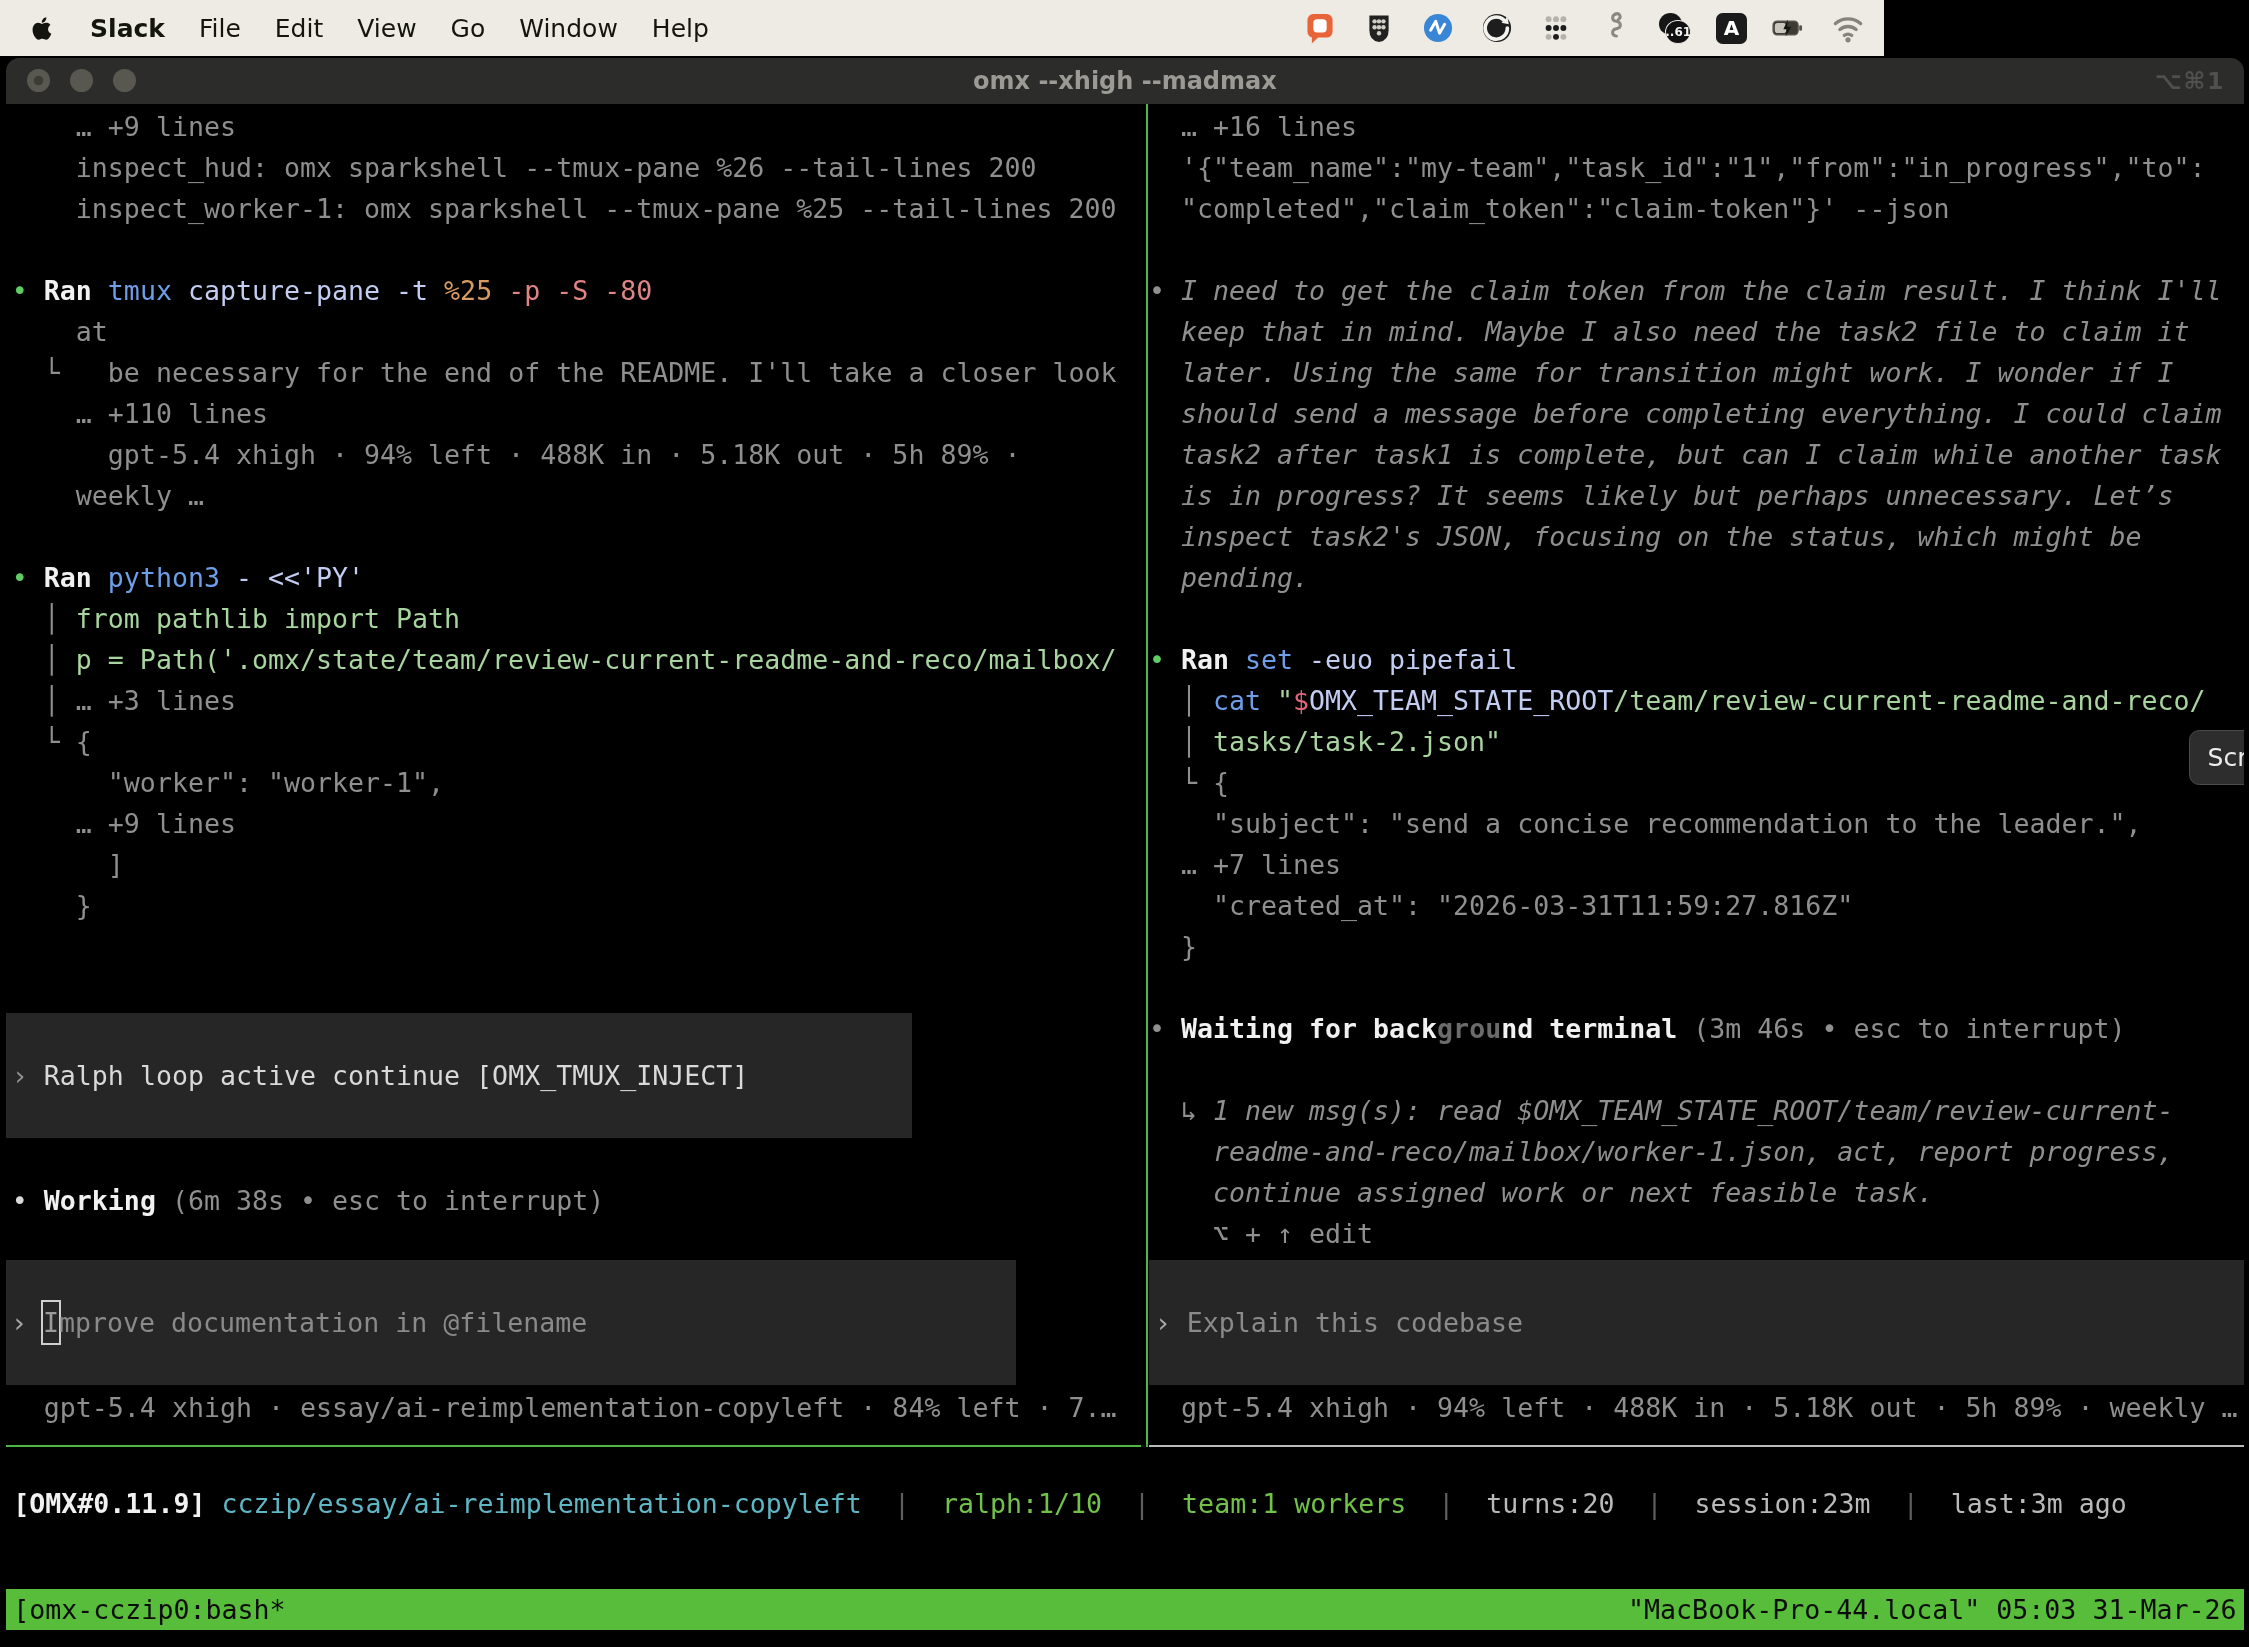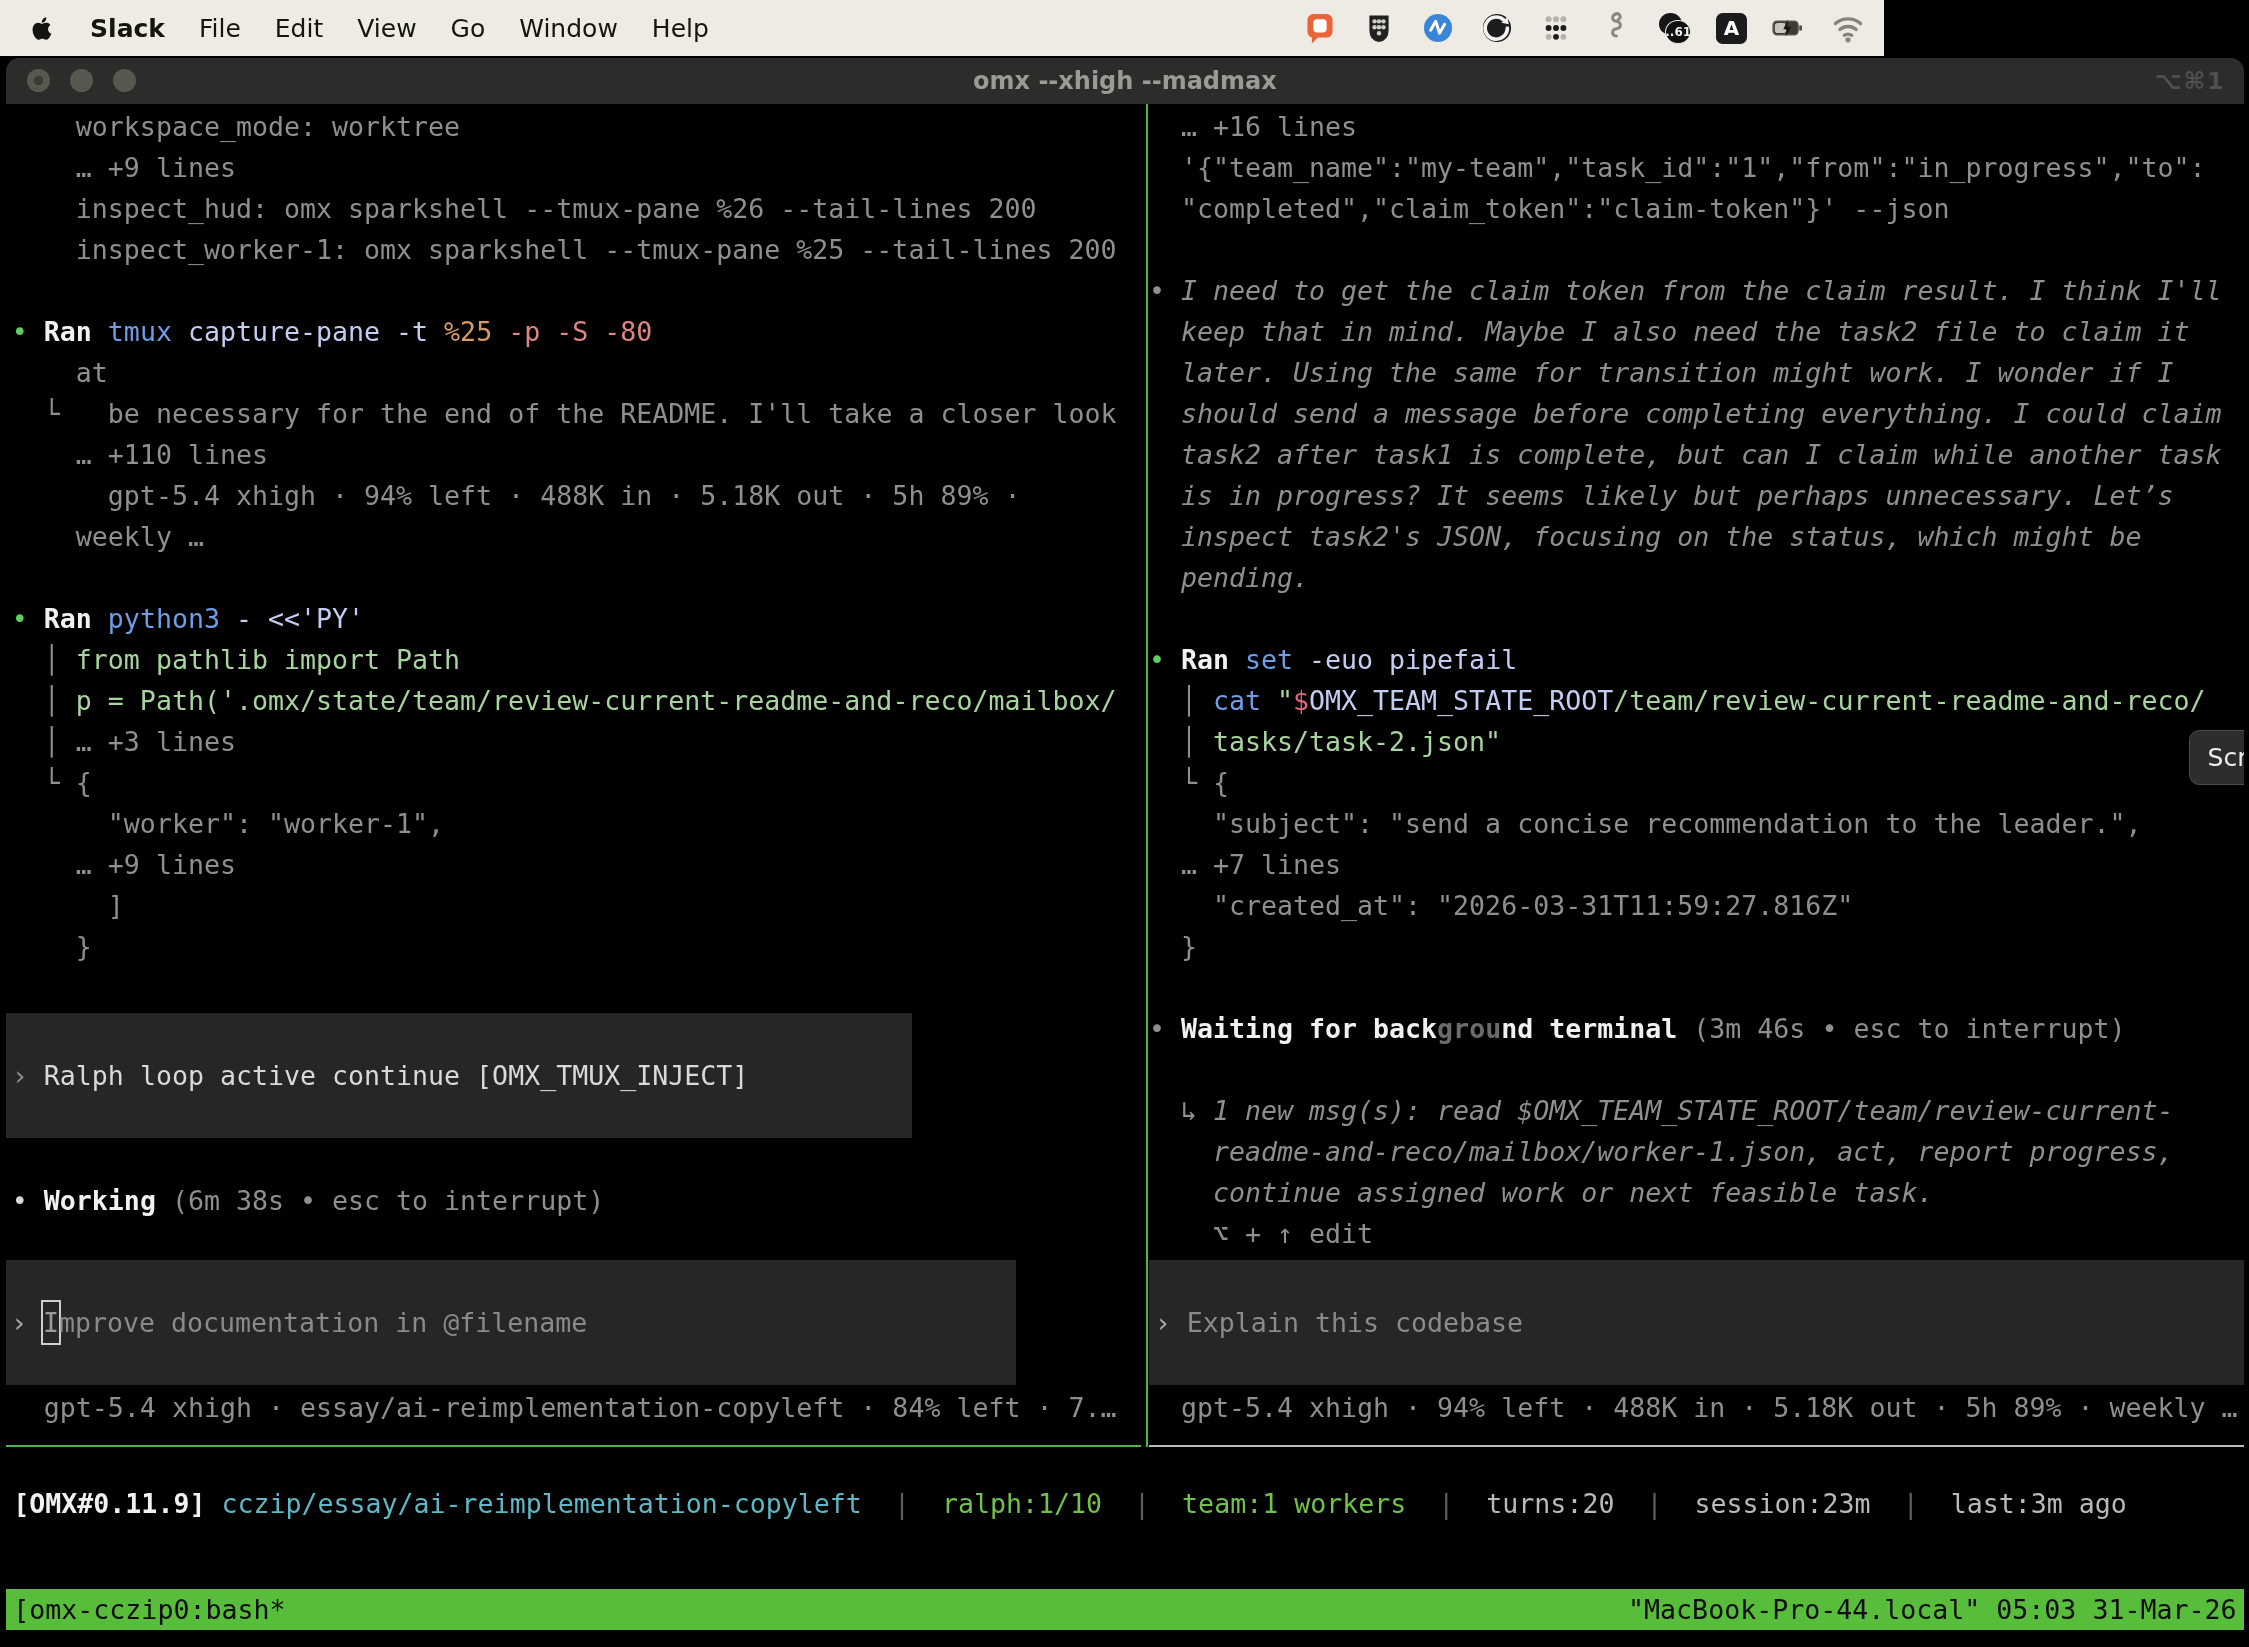--- a/index.html
+++ b/index.html
@@ -197,21 +197,20 @@
         <span class="tl-btn"></span>
         <span class="tl-btn"></span>
       </span>
       <span class="win-title">omx --xhigh --madmax</span>
       <span class="win-short">⌥⌘1</span>
     </div>
 
     <div class="term">
 
       <div class="abs lines-left">
-          <div class="tl"><span class="c-g">    workspace_mode: worktree</span></div>
           <div class="tl"><span class="c-g">    … +9 lines</span></div>
           <div class="tl"><span class="c-g">    inspect_hud: omx sparkshell --tmux-pane %26 --tail-lines 200</span></div>
           <div class="tl"><span class="c-g">    inspect_worker-1: omx sparkshell --tmux-pane %25 --tail-lines 200</span></div>
           <div class="tl"></div>
           <div class="tl"><span class="c-bgreen">• </span><span class="c-wb">Ran </span><span class="c-blue">tmux </span><span class="c-peri">capture-pane </span><span class="c-peri">-t </span><span class="c-orange">%25 </span><span class="c-red">-p </span><span class="c-red">-S </span><span class="c-red">-80</span></div>
           <div class="tl"><span class="c-g">    at</span></div>
           <div class="tl"><span class="c-g">  └</span><span class="c-g">   be necessary for the end of the README. I'll take a closer look</span></div>
           <div class="tl"><span class="c-g">    … +110 lines</span></div>
           <div class="tl"><span class="c-g">      gpt-5.4 xhigh · 94% left · 488K in · 5.18K out · 5h 89% ·</span></div>
           <div class="tl"><span class="c-g">    weekly …</span></div>

